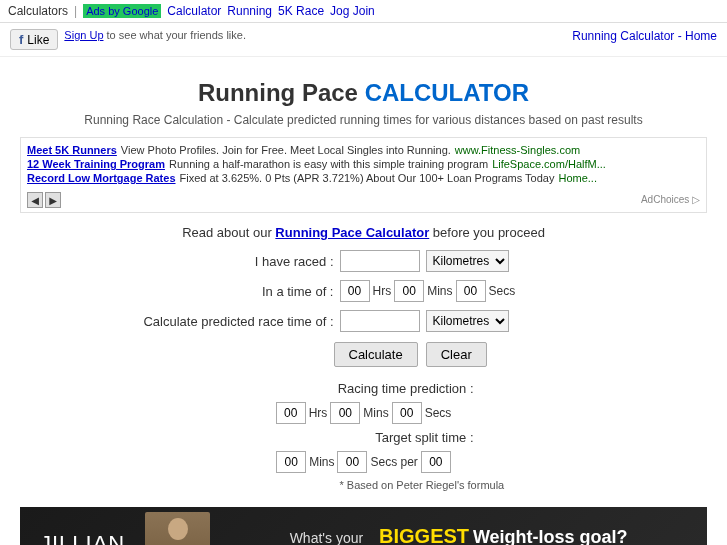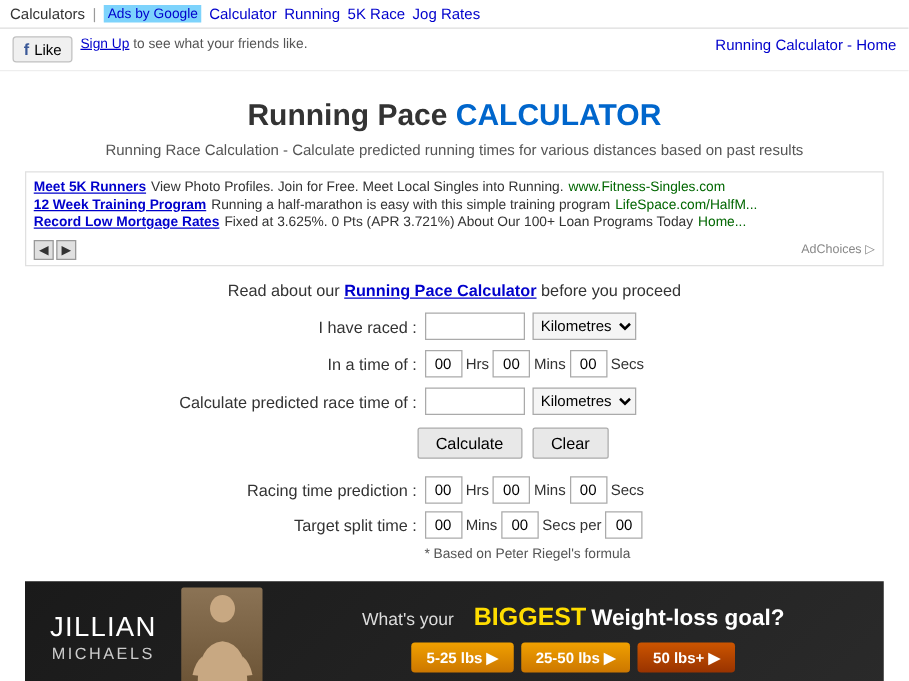--- a/index.html
+++ b/index.html
@@ -9,21 +9,21 @@
     .top-nav {
       display: flex;
       align-items: center;
       padding: 4px 8px;
       border-bottom: 1px solid #ddd;
       font-size: 12px;
       gap: 6px;
     }
     .top-nav .calculators { color: #333; }
     .top-nav .separator { color: #999; }
-    .top-nav .ads-by-google { color: #00c; font-size: 11px; background: #7dd3fc; padding: 1px 3px; }
+    .top-nav .ads-by-google { color: #00c; font-size: 11px; background: #22c55e; padding: 1px 3px; }
     .top-nav a { color: #00c; text-decoration: none; }
 
     
     .social-bar {
       display: flex;
       justify-content: space-between;
       align-items: flex-start;
       padding: 6px 10px;
       border-bottom: 1px solid #eee;
     }
@@ -185,20 +185,21 @@
     
     .results-section {
       max-width: 500px;
       margin: 14px auto 0;
     }
     .result-row {
       display: flex;
       align-items: center;
       margin: 6px 0;
       gap: 6px;
+      flex-direction: column;
     }
     .result-label {
       width: 220px;
       text-align: right;
       font-size: 13px;
       flex-shrink: 0;
     }
     .formula-note {
       font-size: 11px;
       color: #555;
@@ -285,21 +286,21 @@
 </head>
 <body>
 
 <div class="top-nav">
   <span class="calculators">Calculators</span>
   <span class="separator">|</span>
   <span class="ads-by-google">Ads by Google</span>
   <a href="#">Calculator</a>
   <a href="#">Running</a>
   <a href="#">5K Race</a>
-  <a href="#">Jog Rates</a>
+  <a href="#">Jog Join</a>
 </div>
 
 <div class="social-bar">
   <div class="like-section">
     <button class="like-btn">
       <span class="fb-icon">f</span>
       <span>Like</span>
     </button>
     <div class="fb-signup">
       <a href="#">Sign Up</a>

